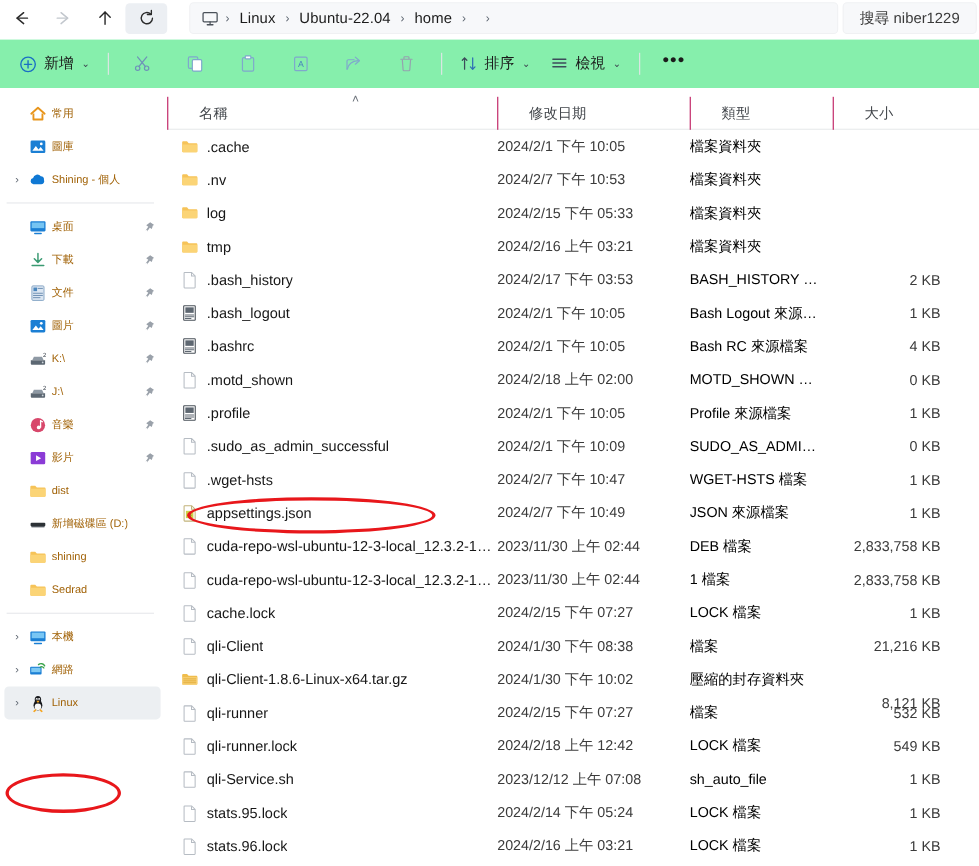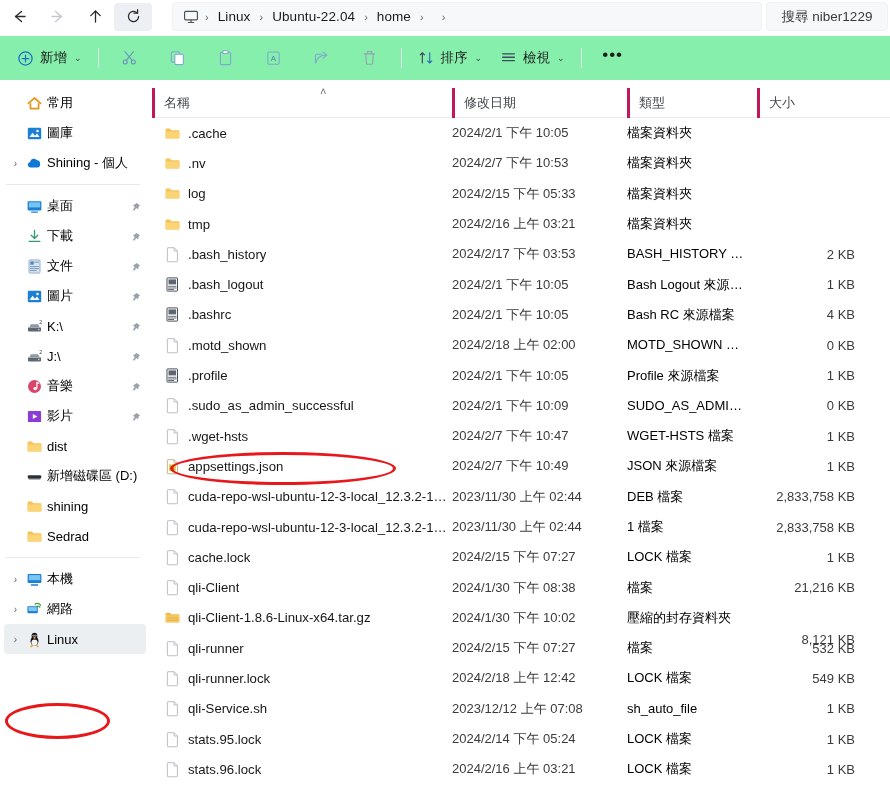--- a/index.html
+++ b/index.html
@@ -74,35 +74,35 @@
     margin:0 6px 0 4px; border-radius:4px; padding-left:4px;
   }
   .side-row.selected { background:#eceff2; }
   .side-exp {
     width:15px; min-width:15px; text-align:center; font-size:10px; color:#5d6570;
   }
   .side-ico {
     width:22px; min-width:22px; display:flex; align-items:center; justify-content:center;
   }
   .side-label {
-    font-size:13px; color:#000000; white-space:nowrap; overflow:hidden;
+    font-size:10px; color:#a16207; white-space:nowrap; overflow:hidden;
     text-overflow:ellipsis; padding-left:2px;
   }
   .side-pin { position:absolute; right:5px; top:8px; color:#9aa1aa; }
   .side-div { height:1px; background:#e6e8eb; margin:6px 12px 6px 6px; }
 
   
   .content { position:absolute; left:152px; top:88px; width:738px; height:699px; background:#fff; }
   .col-head {
     position:relative; height:30px; display:flex; align-items:center;
     border-bottom:1px solid #e8eaec; color:#44474b; font-size:13px;
   }
   .col-head .ch {
-    height:30px; display:flex; align-items:center; padding-left:9px;
-    border-left:3px solid #be185d; color:#41454a;
+    height:30px; display:flex; align-items:center; padding-left:28px;
+    border-left:1px solid #be185d; color:#41454a;
   }
   .col-head .ch:first-child { border-left:none; }
   .sort-caret {
     position:absolute; left:168px; top:-3px; font-size:11px; color:#6a7078;
   }
   .row {
     height:30.3px; display:flex; align-items:center; font-size:13.2px; color:#171717;
     position:relative;
   }
   .cell-name { display:flex; align-items:center; gap:7px; padding-left:12px; overflow:hidden; }

